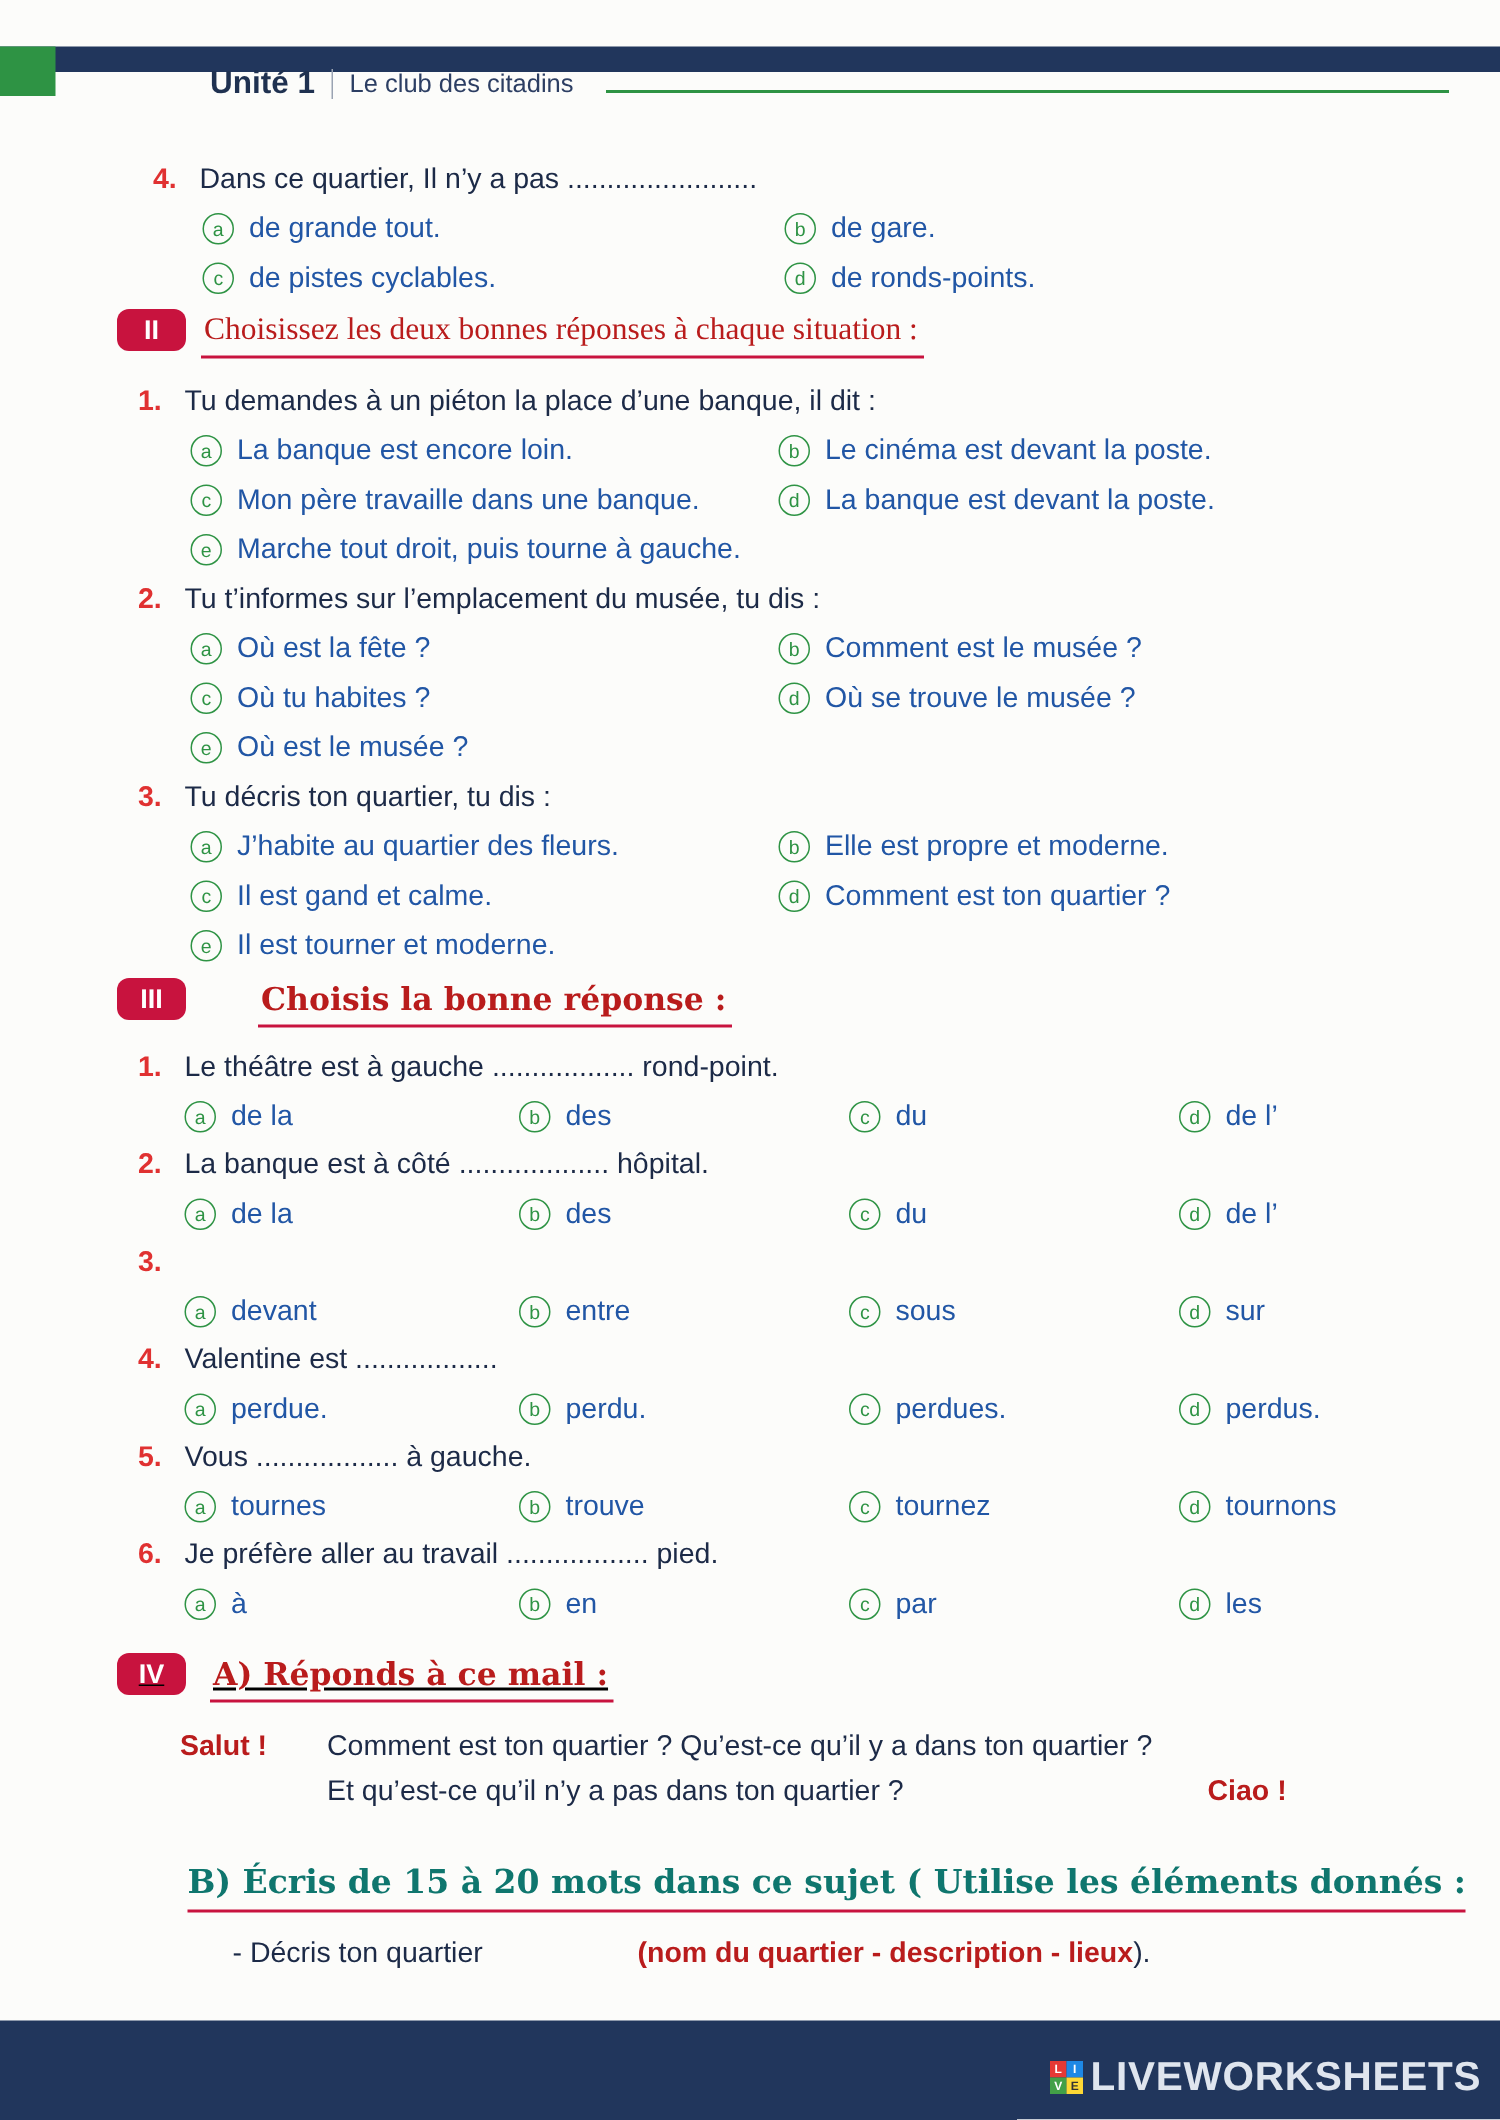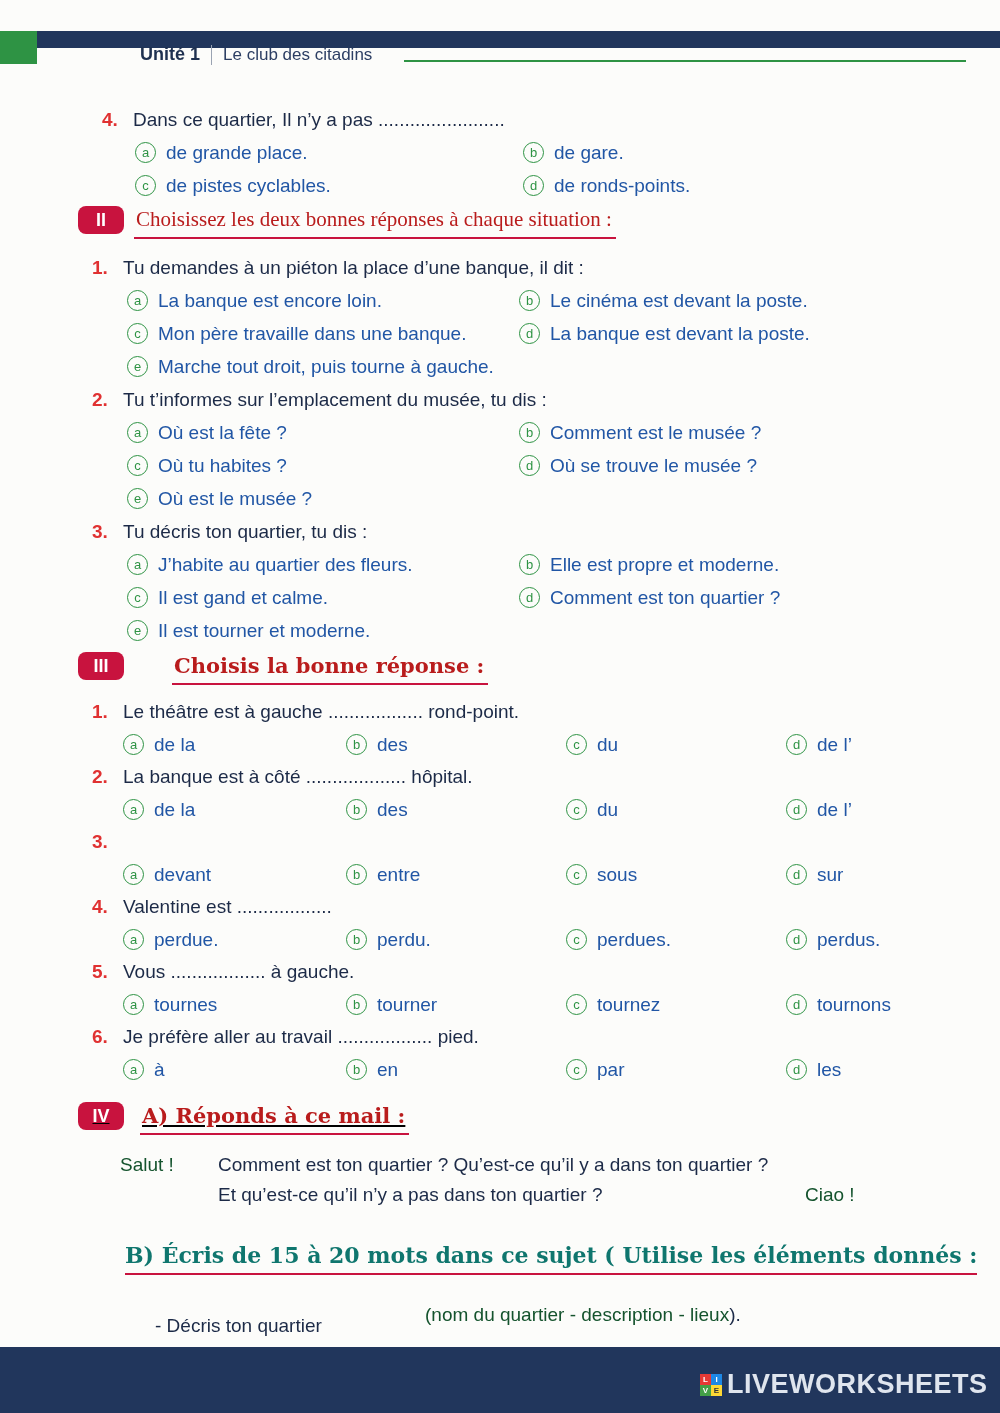--- a/index.html
+++ b/index.html
@@ -3,21 +3,21 @@
 <meta charset="utf-8">
 <style>
   html,body{margin:0;padding:0;}
   body{width:1000px;height:1413px;font-family:"Liberation Sans",sans-serif;background:#ffffff;position:relative;}
   .page{position:absolute;top:0;left:0;width:1000px;height:1413px;background:#fcfcfa;overflow:hidden;}
 
   
   .top-navy{position:absolute;top:31px;left:0;width:1000px;height:17px;background:#21365c;}
   .top-green{position:absolute;top:31px;left:0;width:37px;height:33px;background:#2e9344;}
   .header-line{position:absolute;top:44px;left:140px;display:flex;align-items:center;}
-  .unit{color:#1f3150;font-weight:bold;font-size:18px;}
+  .unit{color:#1f3150;font-weight:bold;font-size:21px;}
   .hdr-div{width:1px;height:20px;background:#9aa3b2;margin:0 11px;}
   .hdr-title{color:#2c3e63;font-size:17px;}
   .green-rule{position:absolute;top:60px;left:404px;width:562px;height:2px;background:#2e9344;}
 
   
   .block{position:absolute;left:92px;width:880px;}
   .q-line{display:flex;align-items:center;height:32px;}
   .q-num{color:#e03131;font-weight:bold;font-size:19px;width:31px;flex:0 0 auto;}
   .q-text{color:#1c2a47;font-size:19px;}
   .opts2{display:grid;grid-template-columns:392px 1fr;margin-left:35px;}
@@ -32,31 +32,31 @@
   .sec-head{position:absolute;left:78px;display:flex;align-items:flex-start;gap:10px;}
   .sec-head.iv{gap:16px;text-decoration:underline;}
   .badge{min-width:46px;height:28px;background:#c8133e;color:#ffffff;font-weight:bold;font-size:18px;display:flex;align-items:center;justify-content:center;border-radius:8px;}
   .sec-title{font-size:21px;color:#b91c1c;padding:1px 4px 5px 2px;border-bottom:2.5px solid #c8133e;}
   .serif{font-family:"Liberation Serif",serif;}
   .hand{font-family:"DejaVu Serif",serif;font-weight:bold;}
 
   
   .mail{position:absolute;top:1150px;left:120px;width:830px;}
   .mail-row{display:flex;align-items:center;height:30px;font-size:19px;}
-  .red{color:#14532d;}
+  .red{color:#b91c1c;font-weight:bold;}
   .dark{color:#1c2a47;}
   .salut{width:98px;flex:0 0 auto;}
   .salut-spacer{width:98px;flex:0 0 auto;}
   .line2{width:587px;flex:0 0 auto;}
 
   
   .b-head{position:absolute;top:1242px;left:125px;}
   .b-title{font-size:22px;color:#0f766e;border-bottom:2.5px solid #c8133e;padding-bottom:5px;display:inline-block;}
   .b-item{position:absolute;top:1292px;left:155px;display:flex;font-size:19px;align-items:center;}
-  .b-item-label{width:270px;flex:0 0 auto;margin-top:23px;}
+  .b-item-label{width:270px;flex:0 0 auto;}
 
   
   .footer{position:absolute;top:1347px;left:0;width:1000px;height:66px;background:#21365c;}
   .logo{position:absolute;left:700px;top:22px;display:flex;align-items:center;}
   .logo-grid{display:grid;grid-template-columns:11px 11px;grid-auto-rows:11px;}
   .sq{width:11px;height:11px;display:flex;align-items:center;justify-content:center;color:#ffffff;font-size:8px;font-weight:bold;}
   .sq-l{background:#e53935;}
   .sq-i{background:#1e88e5;}
   .sq-v{background:#43a047;}
   .sq-e{background:#fdd835;color:#333;}
@@ -77,21 +77,21 @@
   <div class="green-rule"></div>
 
   <div class="block" style="top:104px;left:102px;">
     <div class="q-line">
       <span class="q-num">4.</span>
       <span class="q-text">Dans ce quartier, Il n’y a pas ........................</span>
     </div>
     <div class="opts2 q4">
       <div class="opt">
         <span class="letter">a</span>
-        <span class="otxt">de grande place.</span>
+        <span class="otxt">de grande tout.</span>
       </div>
       <div class="opt">
         <span class="letter">b</span>
         <span class="otxt">de gare.</span>
       </div>
       <div class="opt">
         <span class="letter">c</span>
         <span class="otxt">de pistes cyclables.</span>
       </div>
       <div class="opt">
@@ -302,21 +302,21 @@
       <span class="q-num">5.</span>
       <span class="q-text">Vous .................. à gauche.</span>
     </div>
     <div class="opts4">
       <div class="opt">
         <span class="letter">a</span>
         <span class="otxt">tournes</span>
       </div>
       <div class="opt">
         <span class="letter">b</span>
-        <span class="otxt">tourner</span>
+        <span class="otxt">trouve</span>
       </div>
       <div class="opt">
         <span class="letter">c</span>
         <span class="otxt">tournez</span>
       </div>
       <div class="opt">
         <span class="letter">d</span>
         <span class="otxt">tournons</span>
       </div>
     </div>

